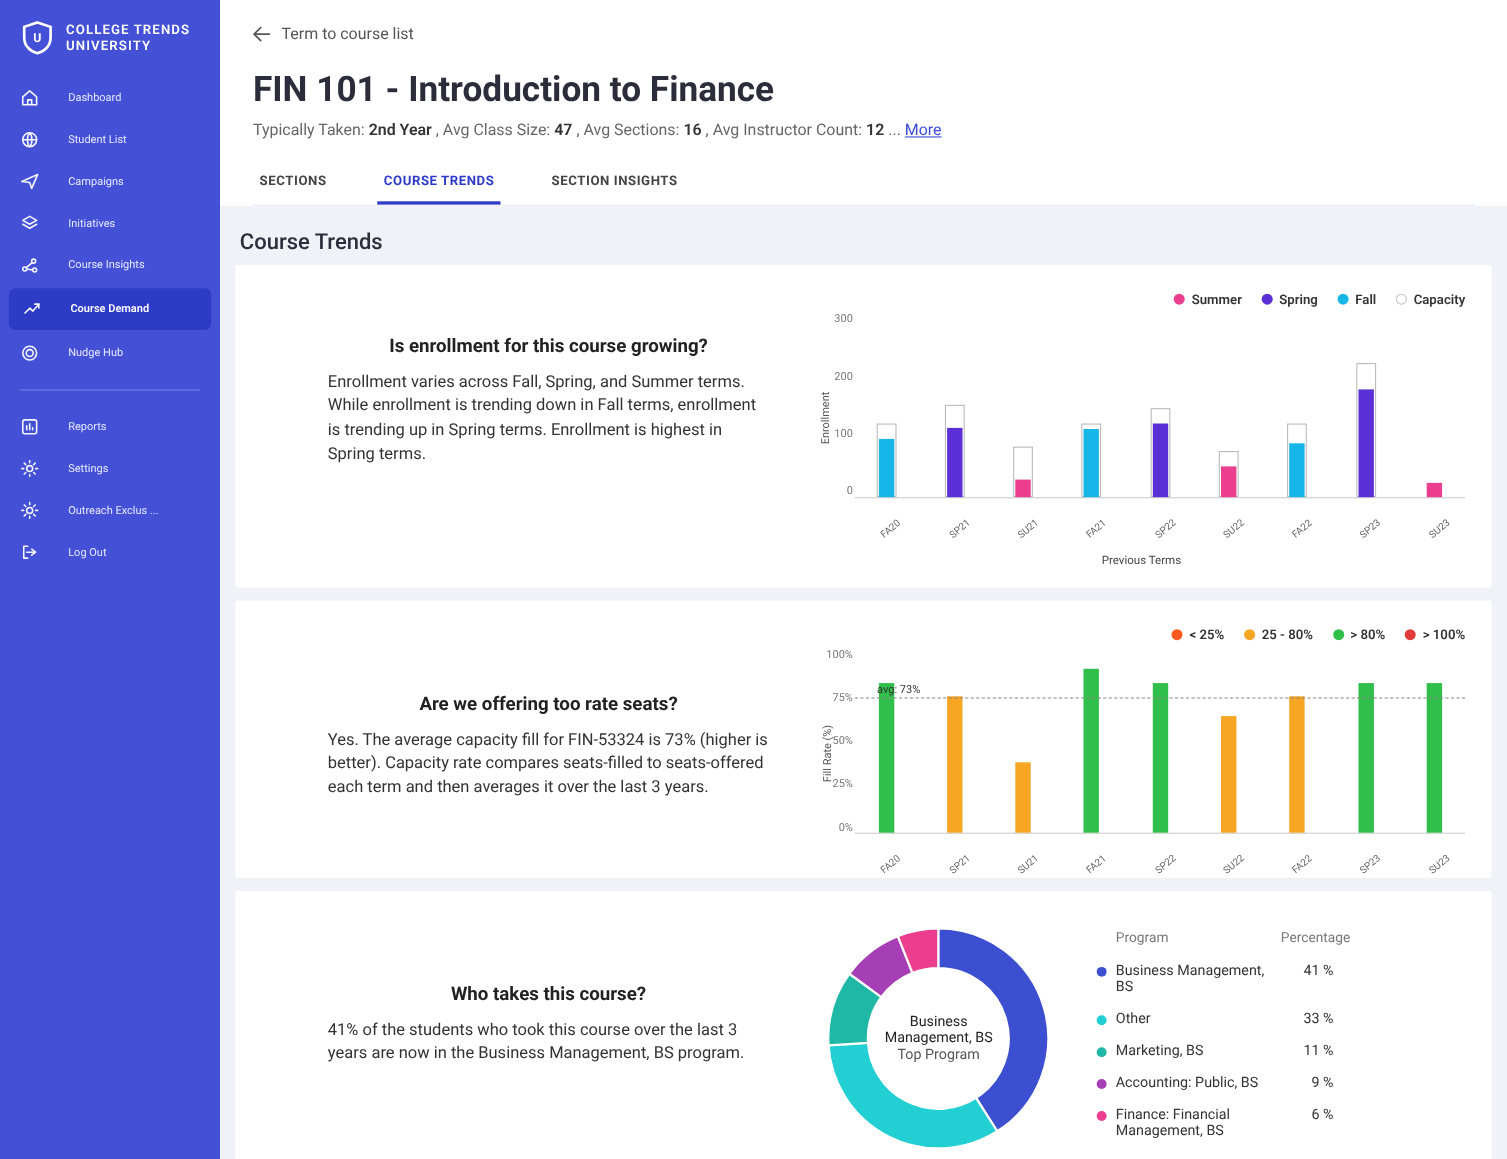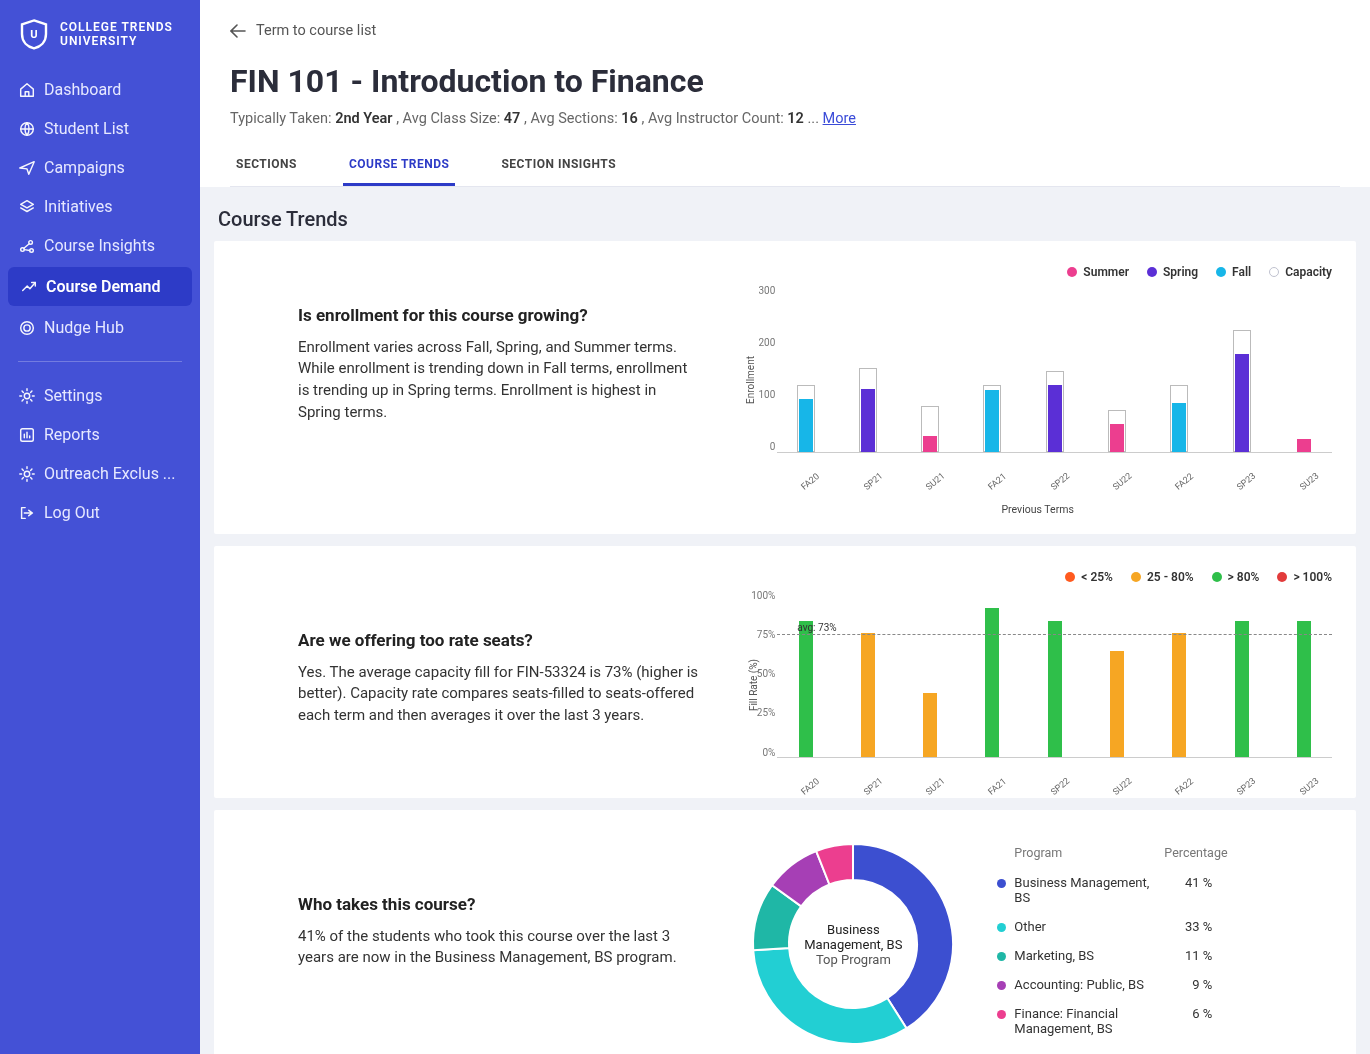--- a/index.html
+++ b/index.html
@@ -5,42 +5,42 @@
 * { box-sizing: border-box; margin: 0; padding: 0; }
 body { font-family: -apple-system, BlinkMacSystemFont, "Segoe UI", Roboto, Arial, sans-serif; background: #f0f2f7; color: #333; }
 .app { display: flex; width: 1370px; height: 1054px; overflow: hidden; }
 
 
 .sidebar { width: 200px; background: #4451d6; color: #fff; display: flex; flex-direction: column; padding-top: 18px; }
 .brand { display: flex; align-items: center; gap: 10px; padding: 0 18px 20px 18px; }
 .brand-logo { width: 32px; height: 32px; }
 .brand-text { font-size: 12px; letter-spacing: 1px; line-height: 1.2; font-weight: 600; }
 .nav { display: flex; flex-direction: column; }
-.nav-item { display: flex; align-items: center; gap: 8px; padding: 10px 18px; font-size: 16px; cursor: pointer; color: #e6e8ff; }
+.nav-item { display: flex; align-items: center; gap: 26px; padding: 10px 18px; font-size: 10px; cursor: pointer; color: #e6e8ff; }
 .nav-item.active { background: #2d3bc7; border-radius: 6px; margin: 2px 8px; padding: 10px 12px; color: #fff; font-weight: 600; }
 .nav-icon { width: 18px; height: 18px; flex: 0 0 18px; opacity: 0.95; }
 .nav-divider { height: 1px; background: rgba(255,255,255,0.25); margin: 14px 18px; }
 
 
 .main { flex: 1; display: flex; flex-direction: column; background: #fff; overflow-y: auto; }
 .header { padding: 22px 30px 0 30px; }
 .back-link { display: inline-flex; align-items: center; gap: 10px; color: #555; font-size: 14.5px; cursor: pointer; }
 .title { font-size: 32px; font-weight: 700; color: #2b2d3a; margin-top: 20px; }
 .meta { font-size: 14.5px; color: #666; margin-top: 10px; }
 .meta b { color: #333; font-weight: 600; }
 .meta a { color: #3a4bd8; text-decoration: underline; cursor: pointer; }
 .tabs { display: flex; gap: 40px; margin-top: 20px; border-bottom: 1px solid #e4e6ef; }
 .tab { padding: 10px 6px 12px 6px; font-size: 12px; letter-spacing: 0.5px; font-weight: 700; color: #444; cursor: pointer; }
 .tab.active { color: #2d3bc7; border-bottom: 3px solid #2d3bc7; }
 
 .content { background: #f0f2f7; flex: 1; padding: 14px 14px 14px 14px; }
 .section-title { font-size: 20px; font-weight: 500; color: #2b2d3a; padding: 6px 4px 10px 4px; }
 .card { background: #fff; border-radius: 2px; margin-bottom: 12px; padding: 24px 24px 18px 24px; display: flex; gap: 24px; }
 .card-text { flex: 0 0 44%; padding-top: 40px; padding-left: 60px; padding-right: 20px; }
-.card-text h3 { font-size: 17px; font-weight: 700; color: #222; margin-bottom: 12px; }
+.card-text h3 { font-size: 17px; font-weight: 700; color: #222; margin-bottom: 12px; text-align: center; }
 .card-text p { font-size: 15px; line-height: 1.45; color: #333; }
 .card-chart { flex: 1; position: relative; }
 
 
 .legend { display: flex; gap: 18px; justify-content: flex-end; font-size: 12px; font-weight: 600; color: #333; margin-bottom: 6px; }
 .legend .item { display: flex; align-items: center; gap: 6px; }
 .sw { width: 10px; height: 10px; border-radius: 50%; display: inline-block; }
 
 
 .bar-chart { position: relative; height: 190px; margin-left: 34px; margin-top: 4px; }
@@ -138,31 +138,31 @@
             <circle cx="10" cy="10" r="7" stroke="#fff" stroke-width="1.6" fill="none" stroke-linecap="round" stroke-linejoin="round"></circle>
             <circle cx="10" cy="10" r="3.5" stroke="#fff" stroke-width="1.6" fill="none" stroke-linecap="round" stroke-linejoin="round"></circle>
           </svg>
           <span>Nudge Hub</span>
         </div>
       </nav>
     <div class="nav-divider"></div>
     <nav class="nav" id="nav-secondary">
         <div class="nav-item">
           <svg class="nav-icon" viewBox="0 0 20 20">
+            <rect x="3" y="3" width="14" height="14" rx="2" stroke="#fff" stroke-width="1.6" fill="none" stroke-linecap="round" stroke-linejoin="round"></rect>
+            <path d="M7 13 V9 M10 13 V7 M13 13 V11" stroke="#fff" stroke-width="1.6" fill="none" stroke-linecap="round" stroke-linejoin="round"></path>
+          </svg>
+          <span>Reports</span>
+        </div>
+        <div class="nav-item">
+          <svg class="nav-icon" viewBox="0 0 20 20">
             <circle cx="10" cy="10" r="3" stroke="#fff" stroke-width="1.6" fill="none" stroke-linecap="round" stroke-linejoin="round"></circle>
             <path d="M10 2 V4 M10 16 V18 M2 10 H4 M16 10 H18 M4.5 4.5 L6 6 M14 14 L15.5 15.5 M15.5 4.5 L14 6 M6 14 L4.5 15.5" stroke="#fff" stroke-width="1.6" fill="none" stroke-linecap="round" stroke-linejoin="round"></path>
           </svg>
           <span>Settings</span>
-        </div>
-        <div class="nav-item">
-          <svg class="nav-icon" viewBox="0 0 20 20">
-            <rect x="3" y="3" width="14" height="14" rx="2" stroke="#fff" stroke-width="1.6" fill="none" stroke-linecap="round" stroke-linejoin="round"></rect>
-            <path d="M7 13 V9 M10 13 V7 M13 13 V11" stroke="#fff" stroke-width="1.6" fill="none" stroke-linecap="round" stroke-linejoin="round"></path>
-          </svg>
-          <span>Reports</span>
         </div>
         <div class="nav-item">
           <svg class="nav-icon" viewBox="0 0 20 20">
             <circle cx="10" cy="10" r="3" stroke="#fff" stroke-width="1.6" fill="none" stroke-linecap="round" stroke-linejoin="round"></circle>
             <path d="M10 2 V4 M10 16 V18 M2 10 H4 M16 10 H18 M4.5 4.5 L6 6 M14 14 L15.5 15.5 M15.5 4.5 L14 6 M6 14 L4.5 15.5" stroke="#fff" stroke-width="1.6" fill="none" stroke-linecap="round" stroke-linejoin="round"></path>
           </svg>
           <span>Outreach Exclus ...</span>
         </div>
         <div class="nav-item">
           <svg class="nav-icon" viewBox="0 0 20 20">

